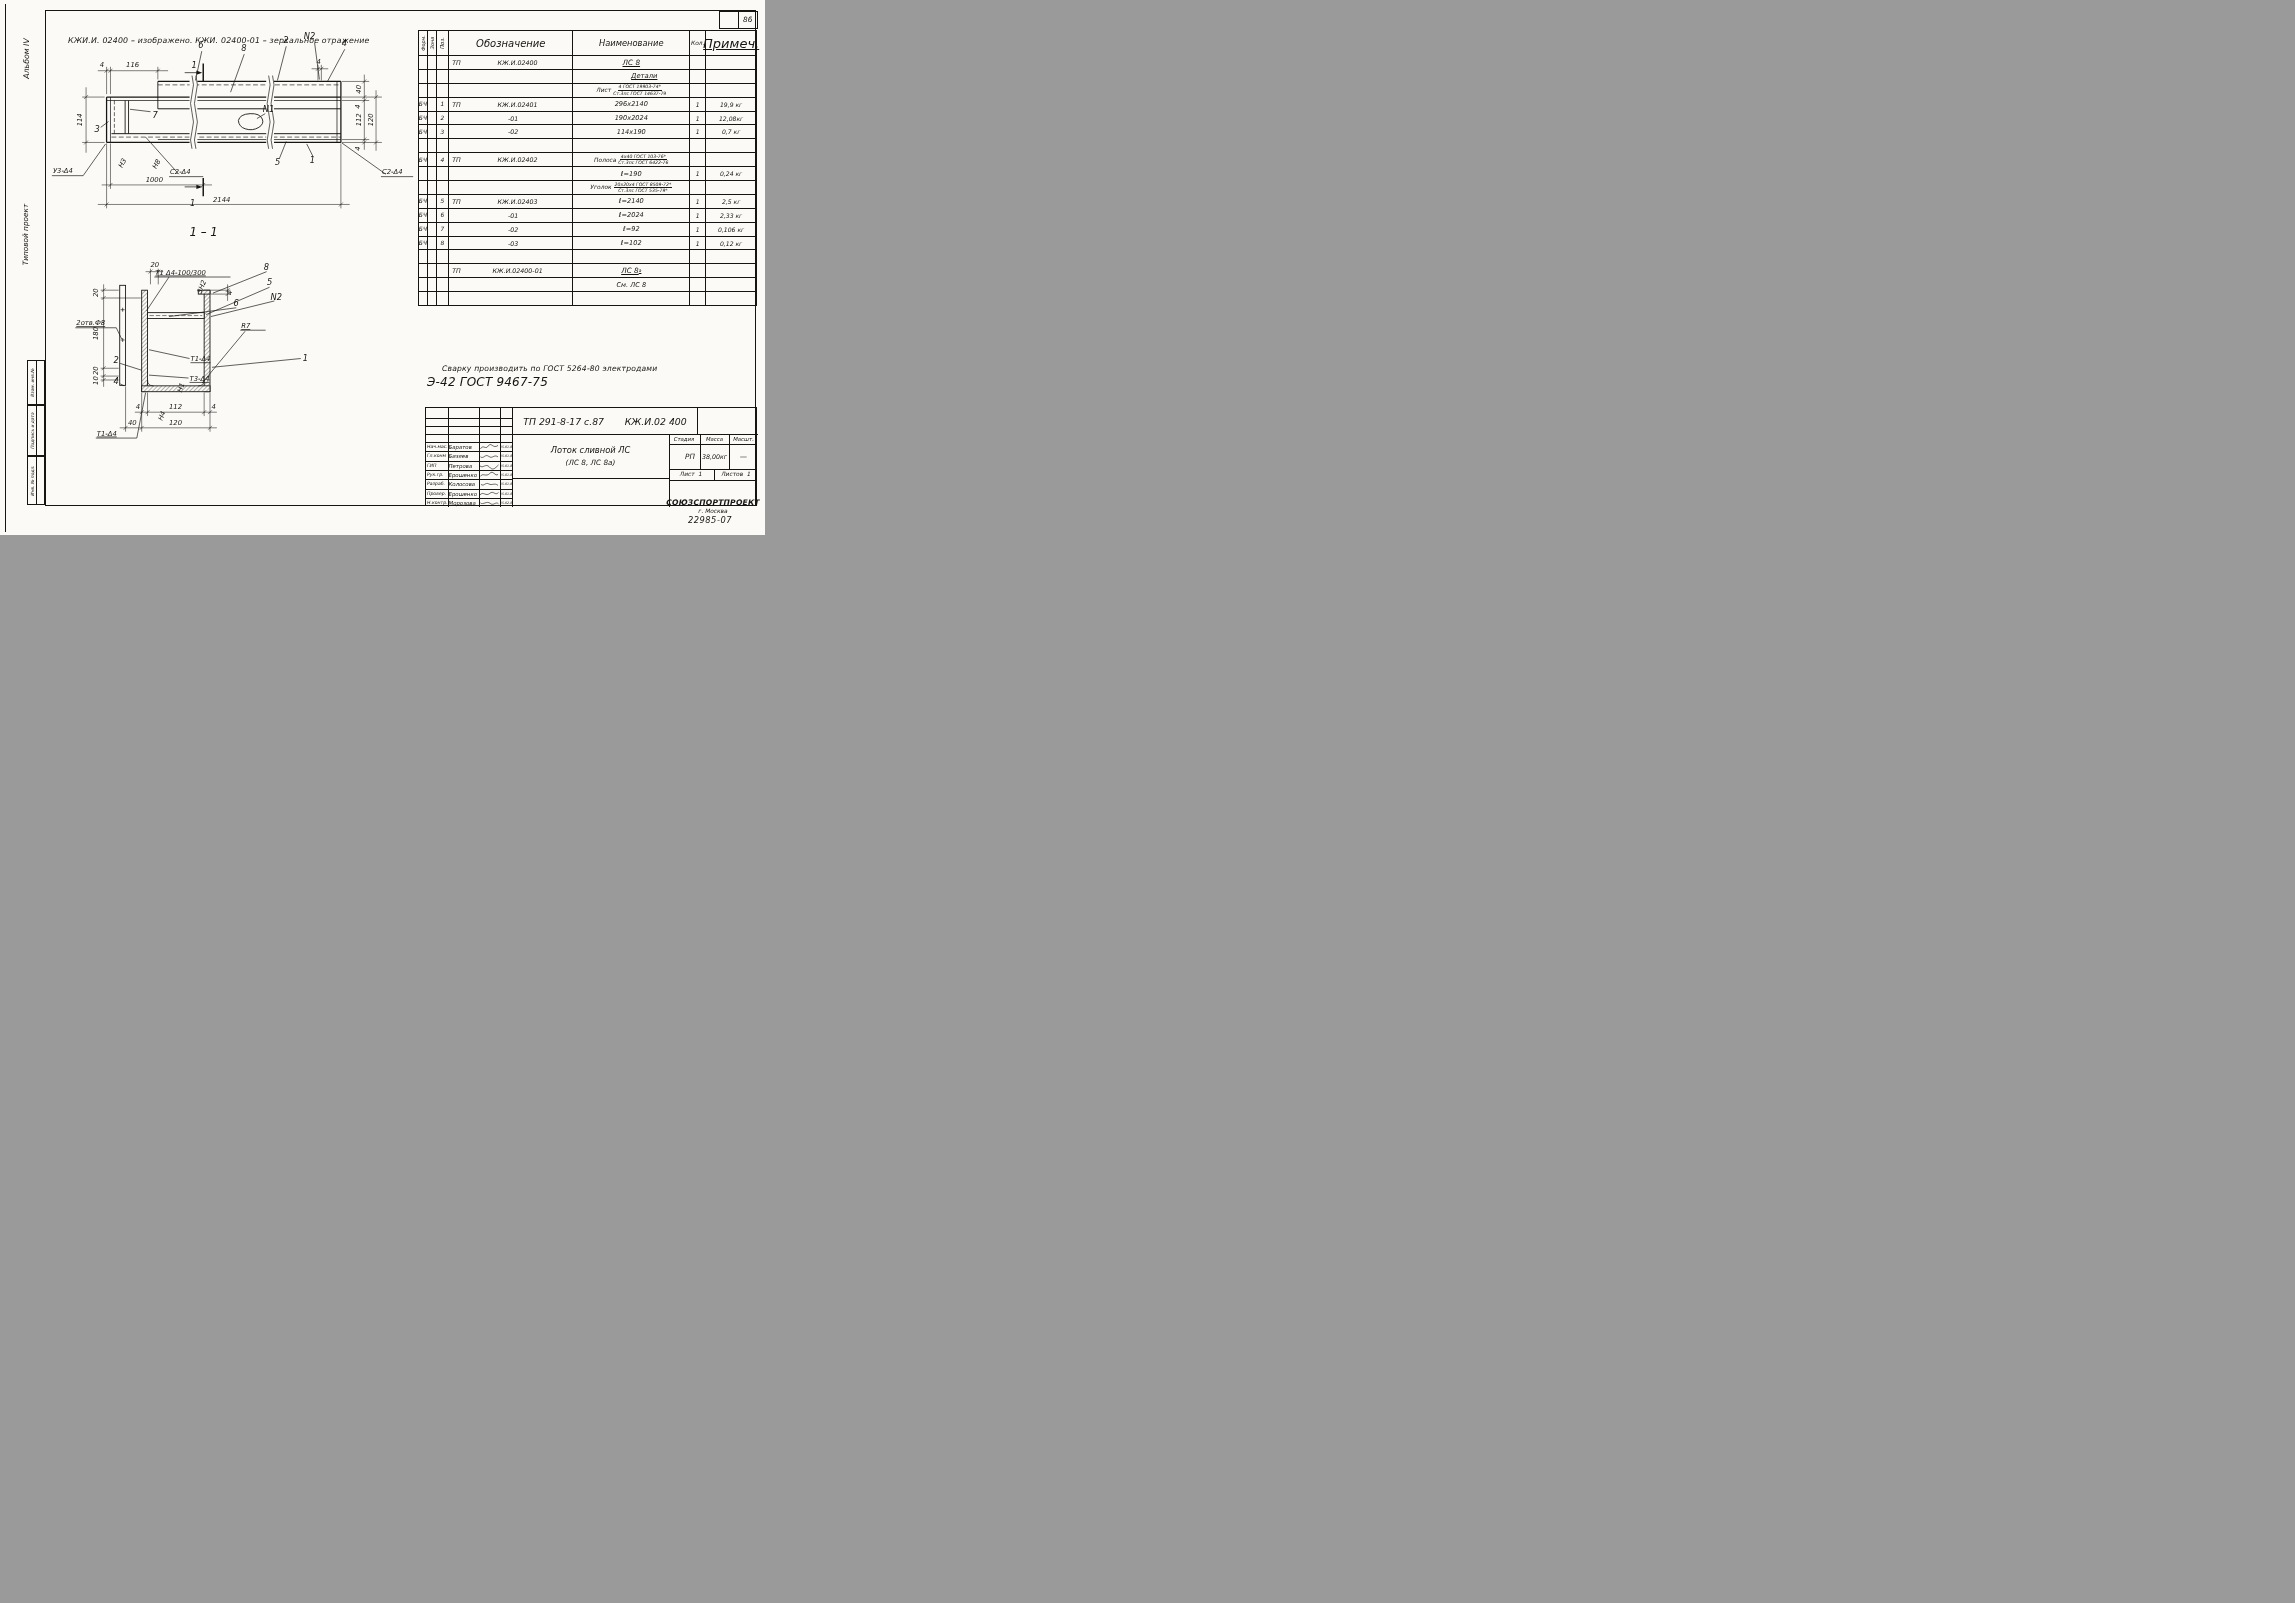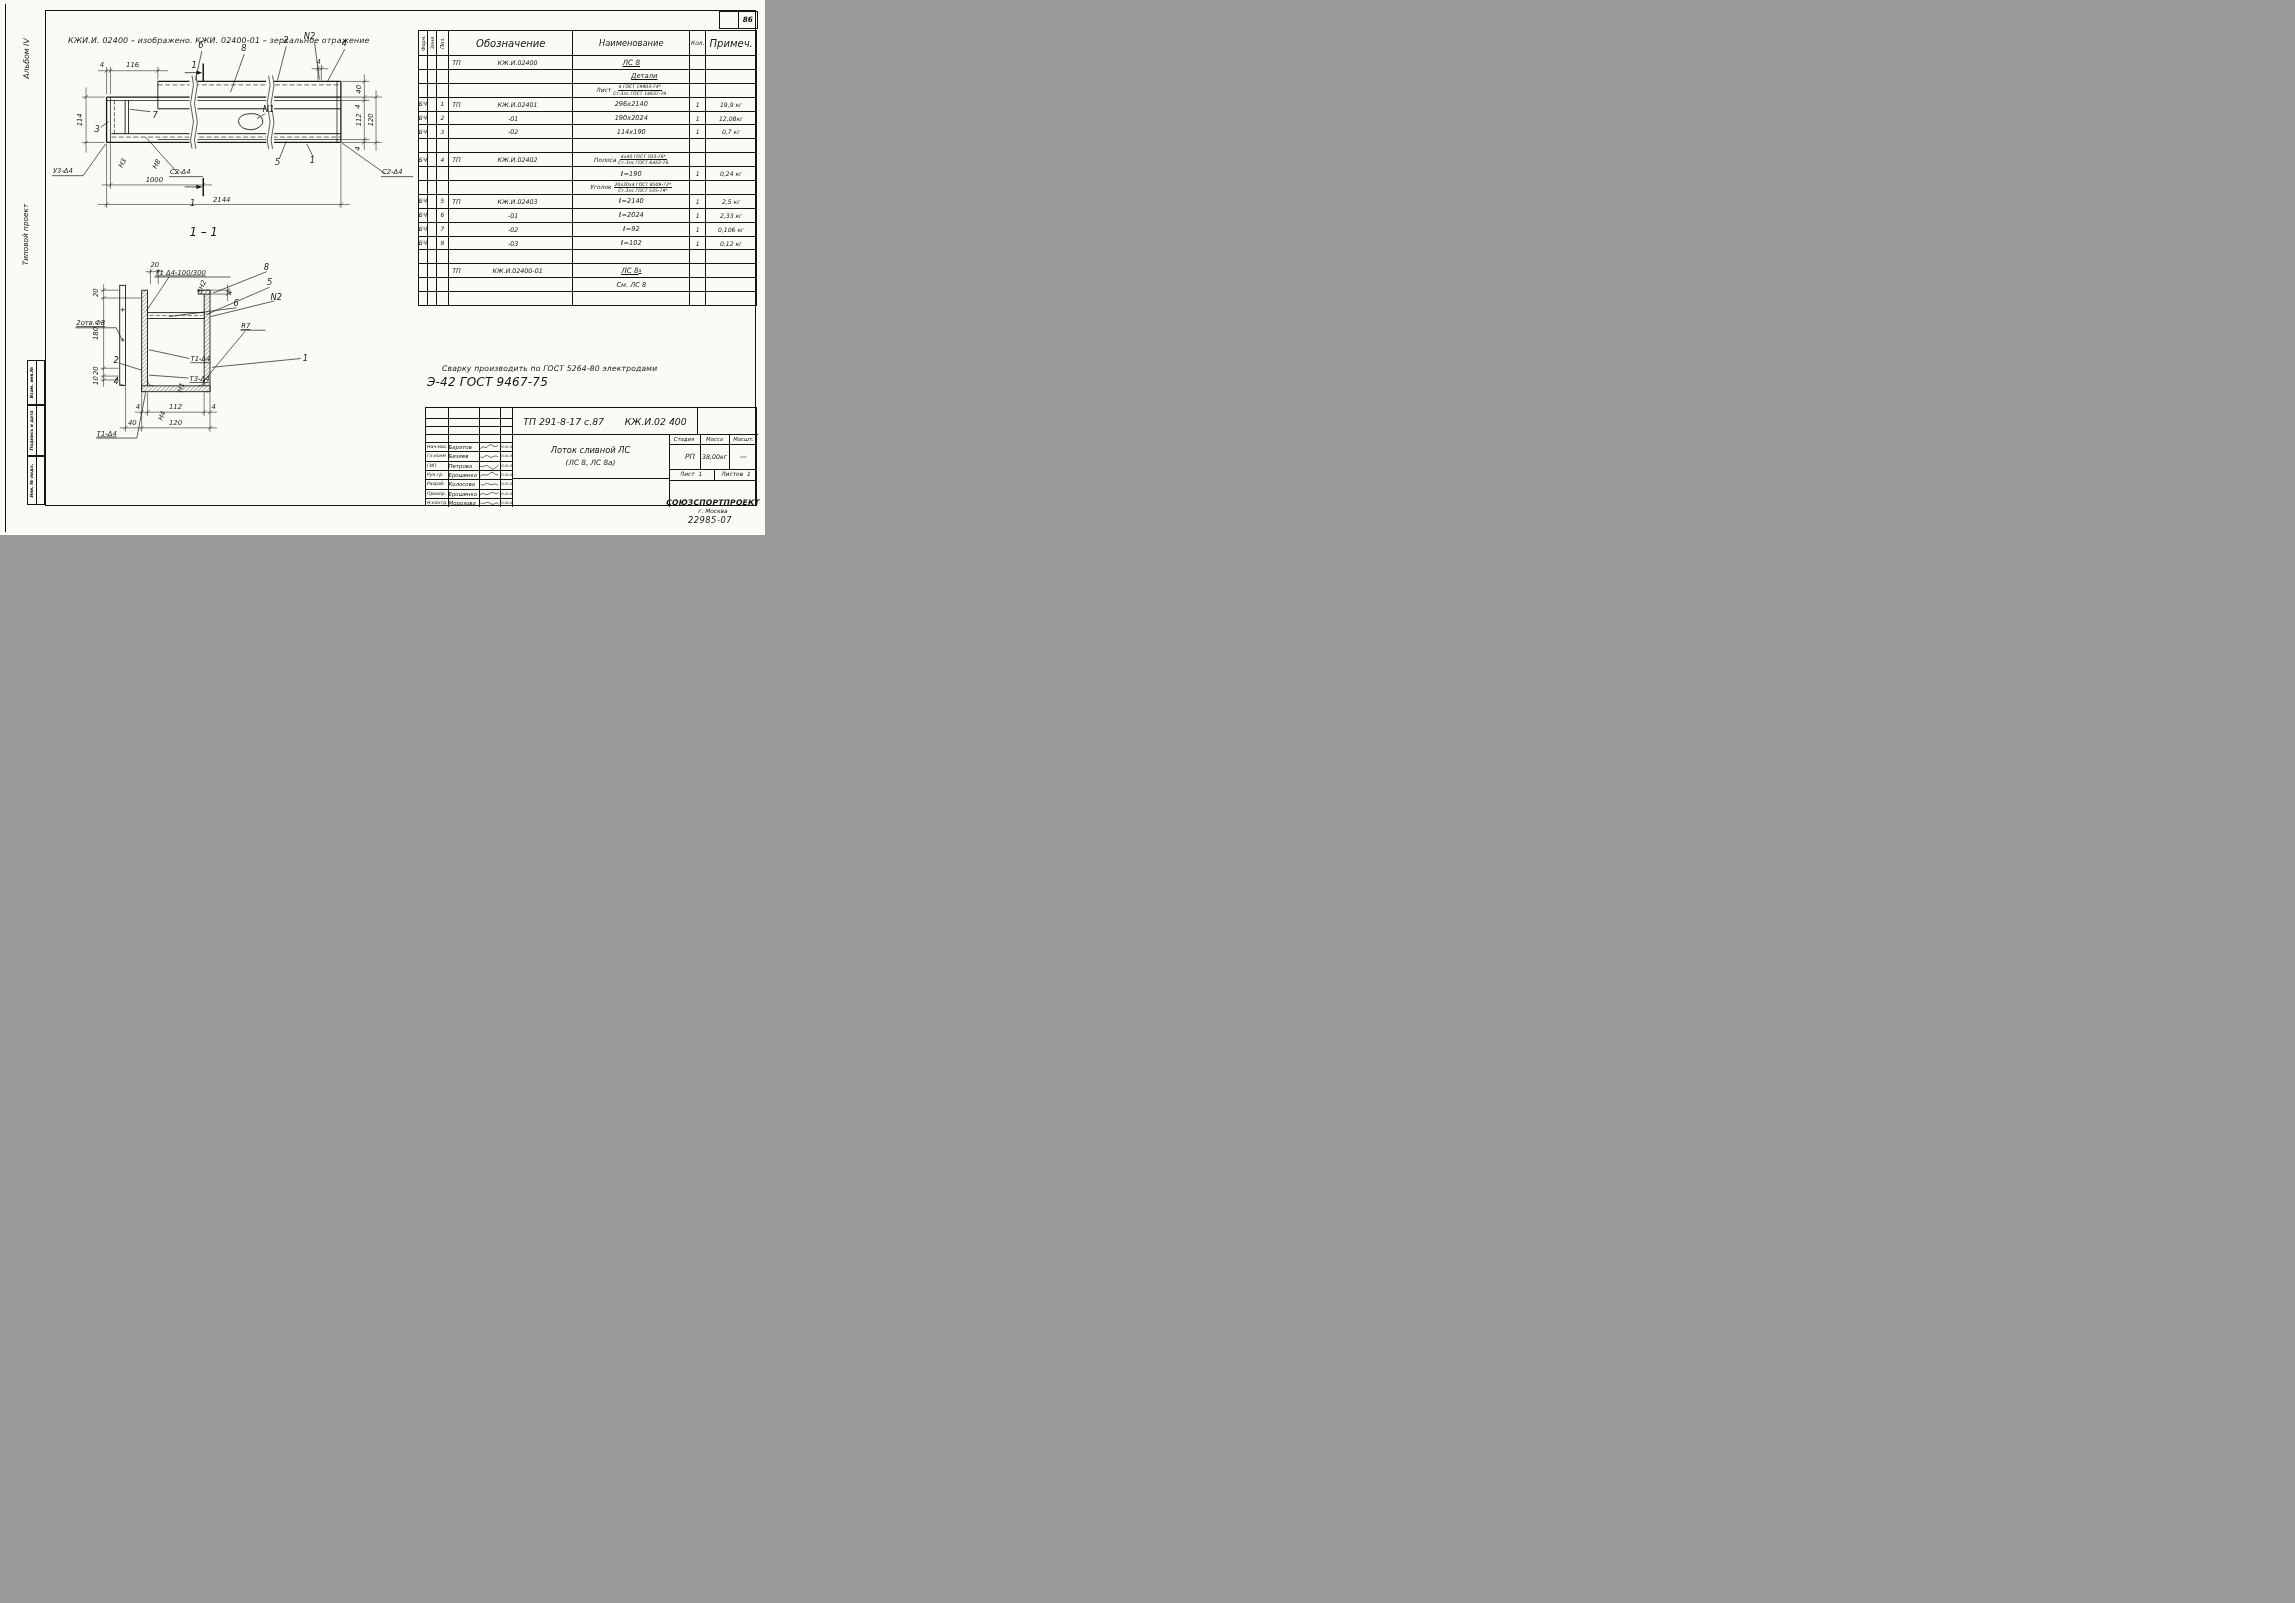--- a/index.html
+++ b/index.html
@@ -1,21 +1,21 @@
 <!DOCTYPE html>
 <html style="font-size:7.8px"><head>
 <meta charset="utf-8">
 <style>
   html,body{margin:0;padding:0;background:#9a9a9a;}
   #sheet{position:relative;width:765px;height:535px;background:#fbfaf7;color:#171513;
          font-family:"DejaVu Sans",sans-serif;font-style:italic;overflow:hidden;}
   .abs{position:absolute;}
   .hl{position:absolute;background:#171513;height:1px;}
   .vl{position:absolute;background:#171513;width:1px;}
-  .frame{position:absolute;border:1.3px solid #171513;box-sizing:border-box;font-weight:bold;}
+  .frame{position:absolute;border:1.3px solid #171513;box-sizing:border-box;}
   .rot{transform:rotate(-90deg);transform-origin:center;white-space:nowrap;display:inline-block;}
   
   #spec{position:absolute;left:418px;top:30px;width:339px;height:276px;border:1.4px solid #171513;
         box-sizing:border-box;display:flex;flex-direction:column;}
   .trow{display:grid;grid-template-columns:8.8px 8.8px 12.7px 124px 117px 16px 1fr;flex:1;
         border-top:1px solid #171513;min-height:0;}
   .trow.head{flex:0 0 24px;border-top:none;}
   .trow .c{border-right:1px solid #171513;display:flex;align-items:center;justify-content:center;
            box-sizing:border-box;min-width:0;min-height:0;}
   .trow .c:last-child{border-right:none;}
@@ -319,21 +319,21 @@
         </div>
       <div class="c">
           <span class="rot hdr-rot">Зона</span>
         </div>
       <div class="c">
           <span class="rot hdr-rot" style="font-size:5.4px;">Поз.</span>
         </div>
       <div class="c" style="font-size:10px;">Обозначение</div>
       <div class="c" style="font-size:8.3px;">Наименование</div>
       <div class="c" style="font-size:5.9px;">Кол.</div>
-      <div class="c" style="font-size:10px;">Примеч.</div>
+      <div class="c" style="font-size:13px;text-decoration:underline;">Примеч.</div>
     </div>
 
     <div class="trow">
       <div class="c form"></div>
         <div class="c"></div>
         <div class="c poz"></div>
       <div class="c oboz">
           <span class="ol">ТП</span>
           <span class="or">КЖ.И.02400</span>
         </div>

